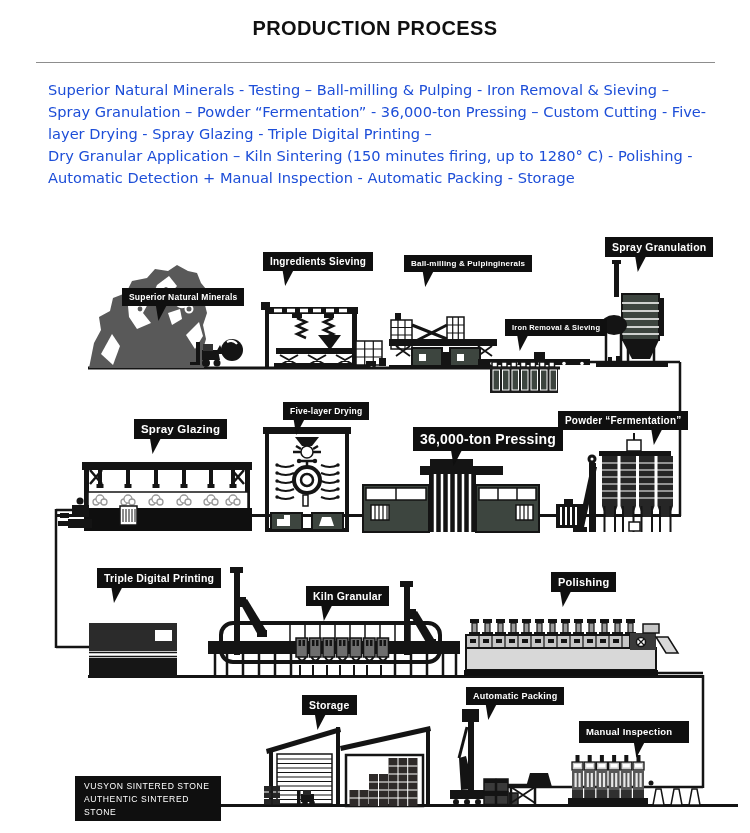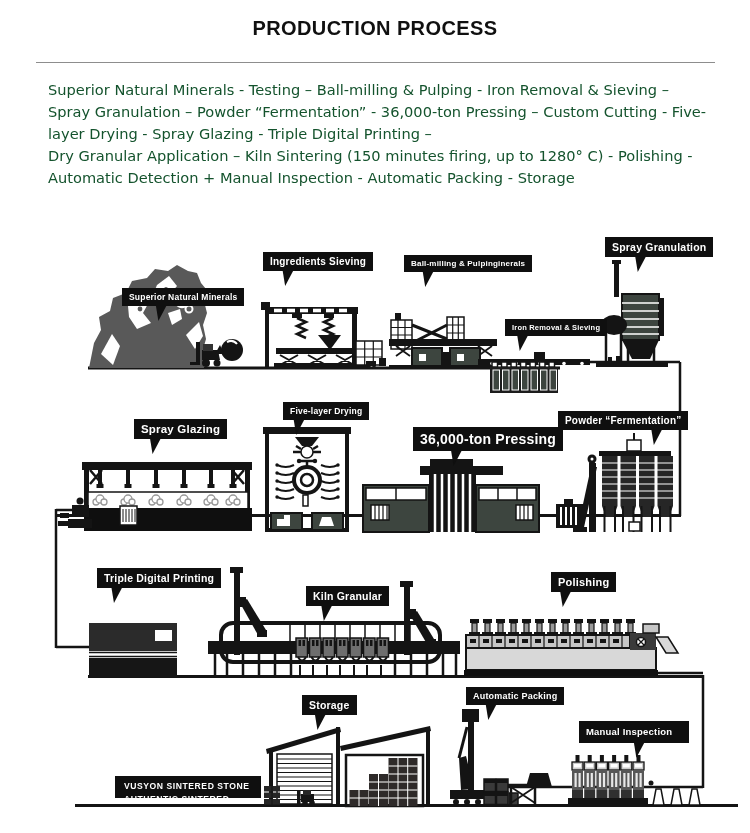--- a/index.html
+++ b/index.html
@@ -2,32 +2,32 @@
 <html><head>
 <meta charset="utf-8">
 <style>
   html,body{margin:0;padding:0;background:#fff;}
   .page{position:relative;width:750px;height:833px;background:#fff;overflow:hidden;
         font-family:"Liberation Sans", sans-serif;color:#1c1c1c;}
   .title{position:absolute;top:17px;left:0;width:750px;text-align:center;
          font-size:20px;font-weight:bold;letter-spacing:.4px;color:#101010;}
   .rule{position:absolute;top:62px;left:36px;width:679px;border-top:1px solid #8d8d8d;}
   .intro{position:absolute;top:79px;left:48px;width:660px;
-         font-family:"DejaVu Sans", sans-serif;font-size:14.6px;line-height:22px;color:#14532d;}
+         font-family:"DejaVu Sans", sans-serif;font-size:14.6px;line-height:22px;color:#1d4ed8;}
   .intro p{margin:0;}
   .diagram{position:absolute;top:213px;left:0;width:750px;height:620px;}
   .diagram svg{position:absolute;top:0;left:0;}
   .co{position:absolute;background:#0f0f0f;color:#fff;font-weight:bold;
       padding:4px 7px;white-space:nowrap;z-index:4;letter-spacing:.2px;}
   .co .tail{position:absolute;top:calc(100% - 1px);width:13px;height:16px;background:#0f0f0f;
       clip-path:polygon(15% 0,100% 0,35% 100%);}
   .co2{white-space:normal;width:96px;line-height:1.45;}
-  .brand{position:absolute;left:75px;top:563px;width:146px;height:22px;background:#0f0f0f;
-      color:#fff;font-size:8.6px;font-weight:bold;letter-spacing:.55px;line-height:13px;
-      padding:4px 0 0 9px;box-sizing:border-box;z-index:4;margin-left:40px;}
+  .brand{position:absolute;left:75px;top:563px;width:146px;height:45px;background:#0f0f0f;
+      color:#fff;font-size:8.6px;font-weight:normal;letter-spacing:.55px;line-height:13px;
+      padding:4px 0 0 9px;box-sizing:border-box;z-index:4;}
   .brand span{display:block;}
   svg .k{fill:#141414;}
   svg .s{fill:#3d453f;stroke:#141414;stroke-width:2;}
   svg .w{fill:#fff;stroke:#141414;stroke-width:1.5;}
   svg .ln{stroke:#141414;fill:none;}
 </style>
 </head>
 <body>
 
 <div class="page">

